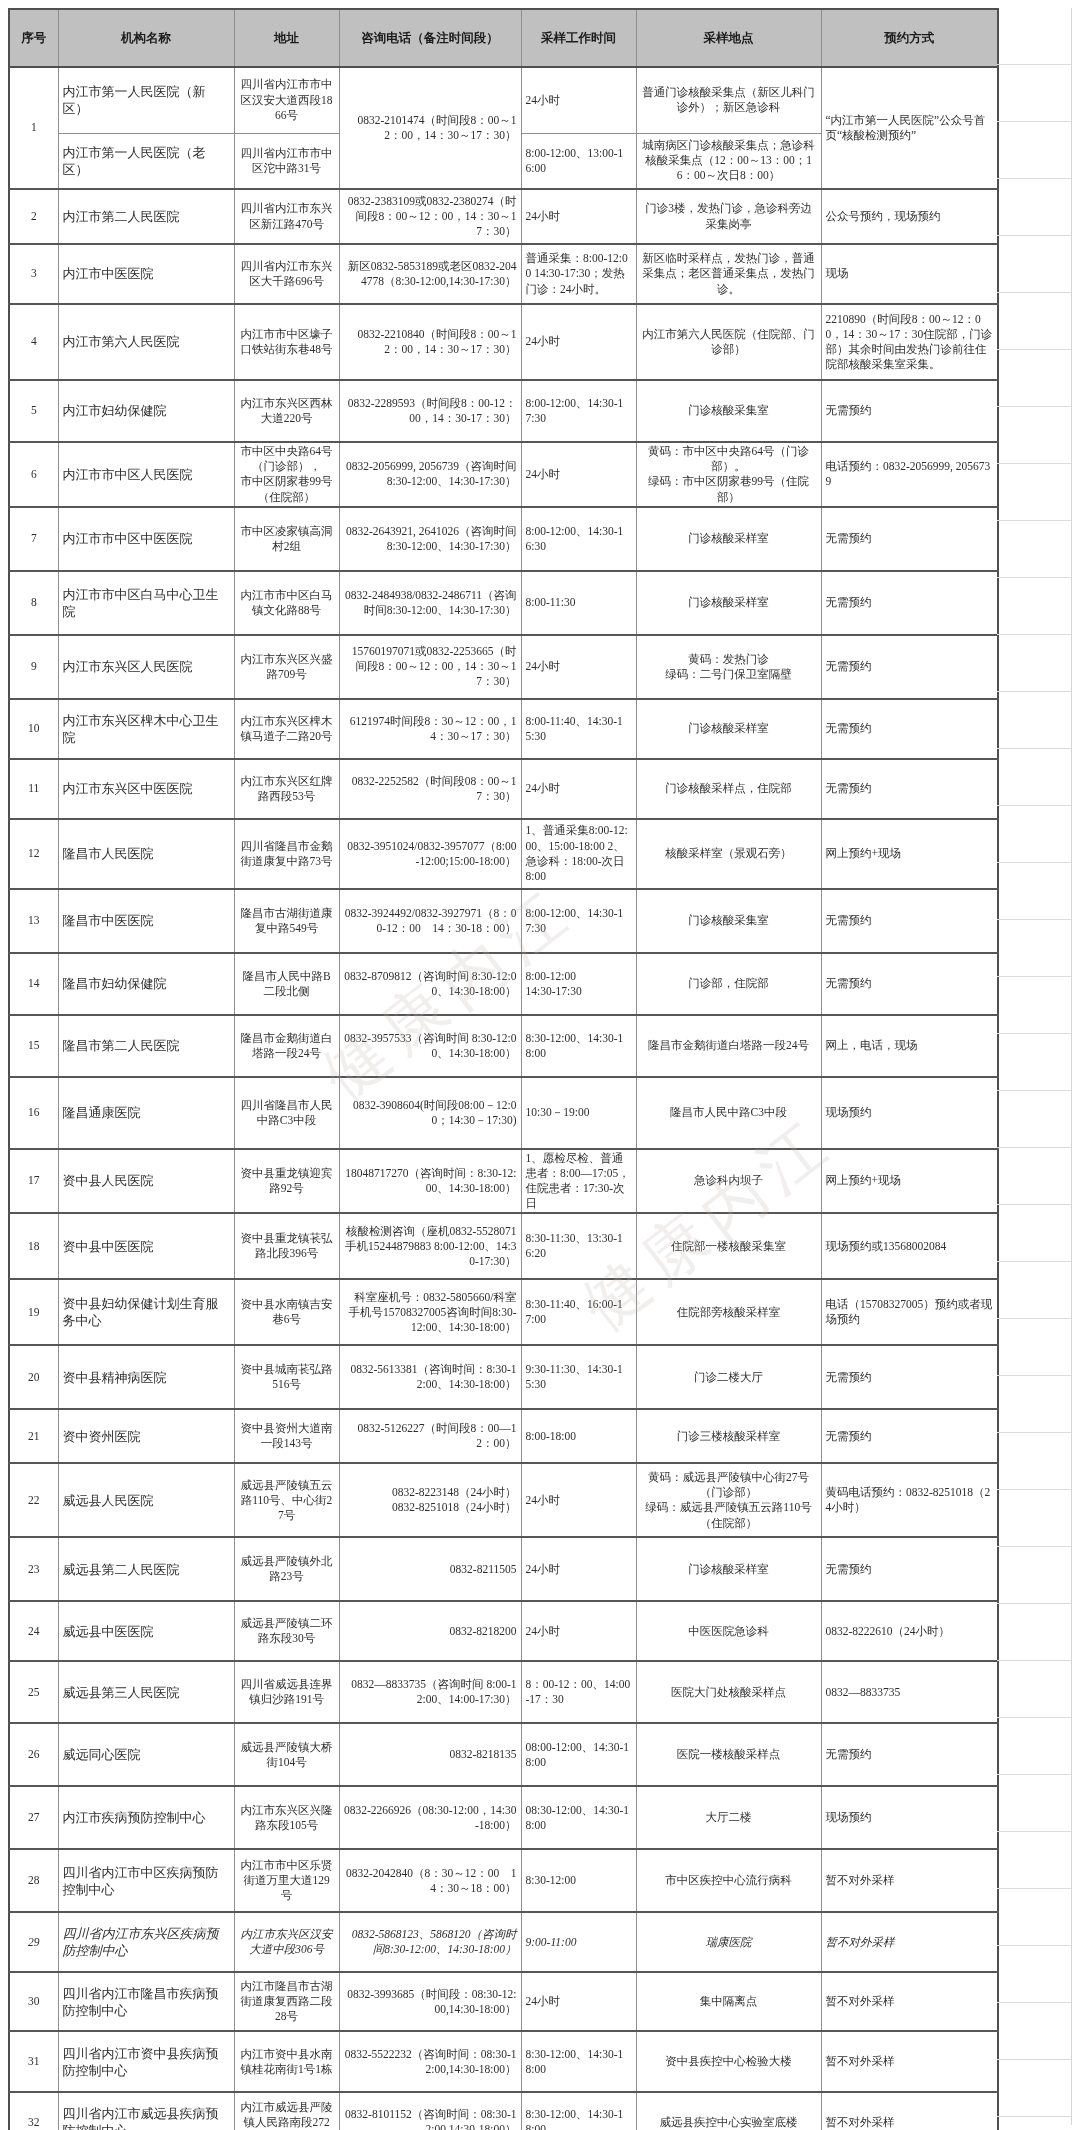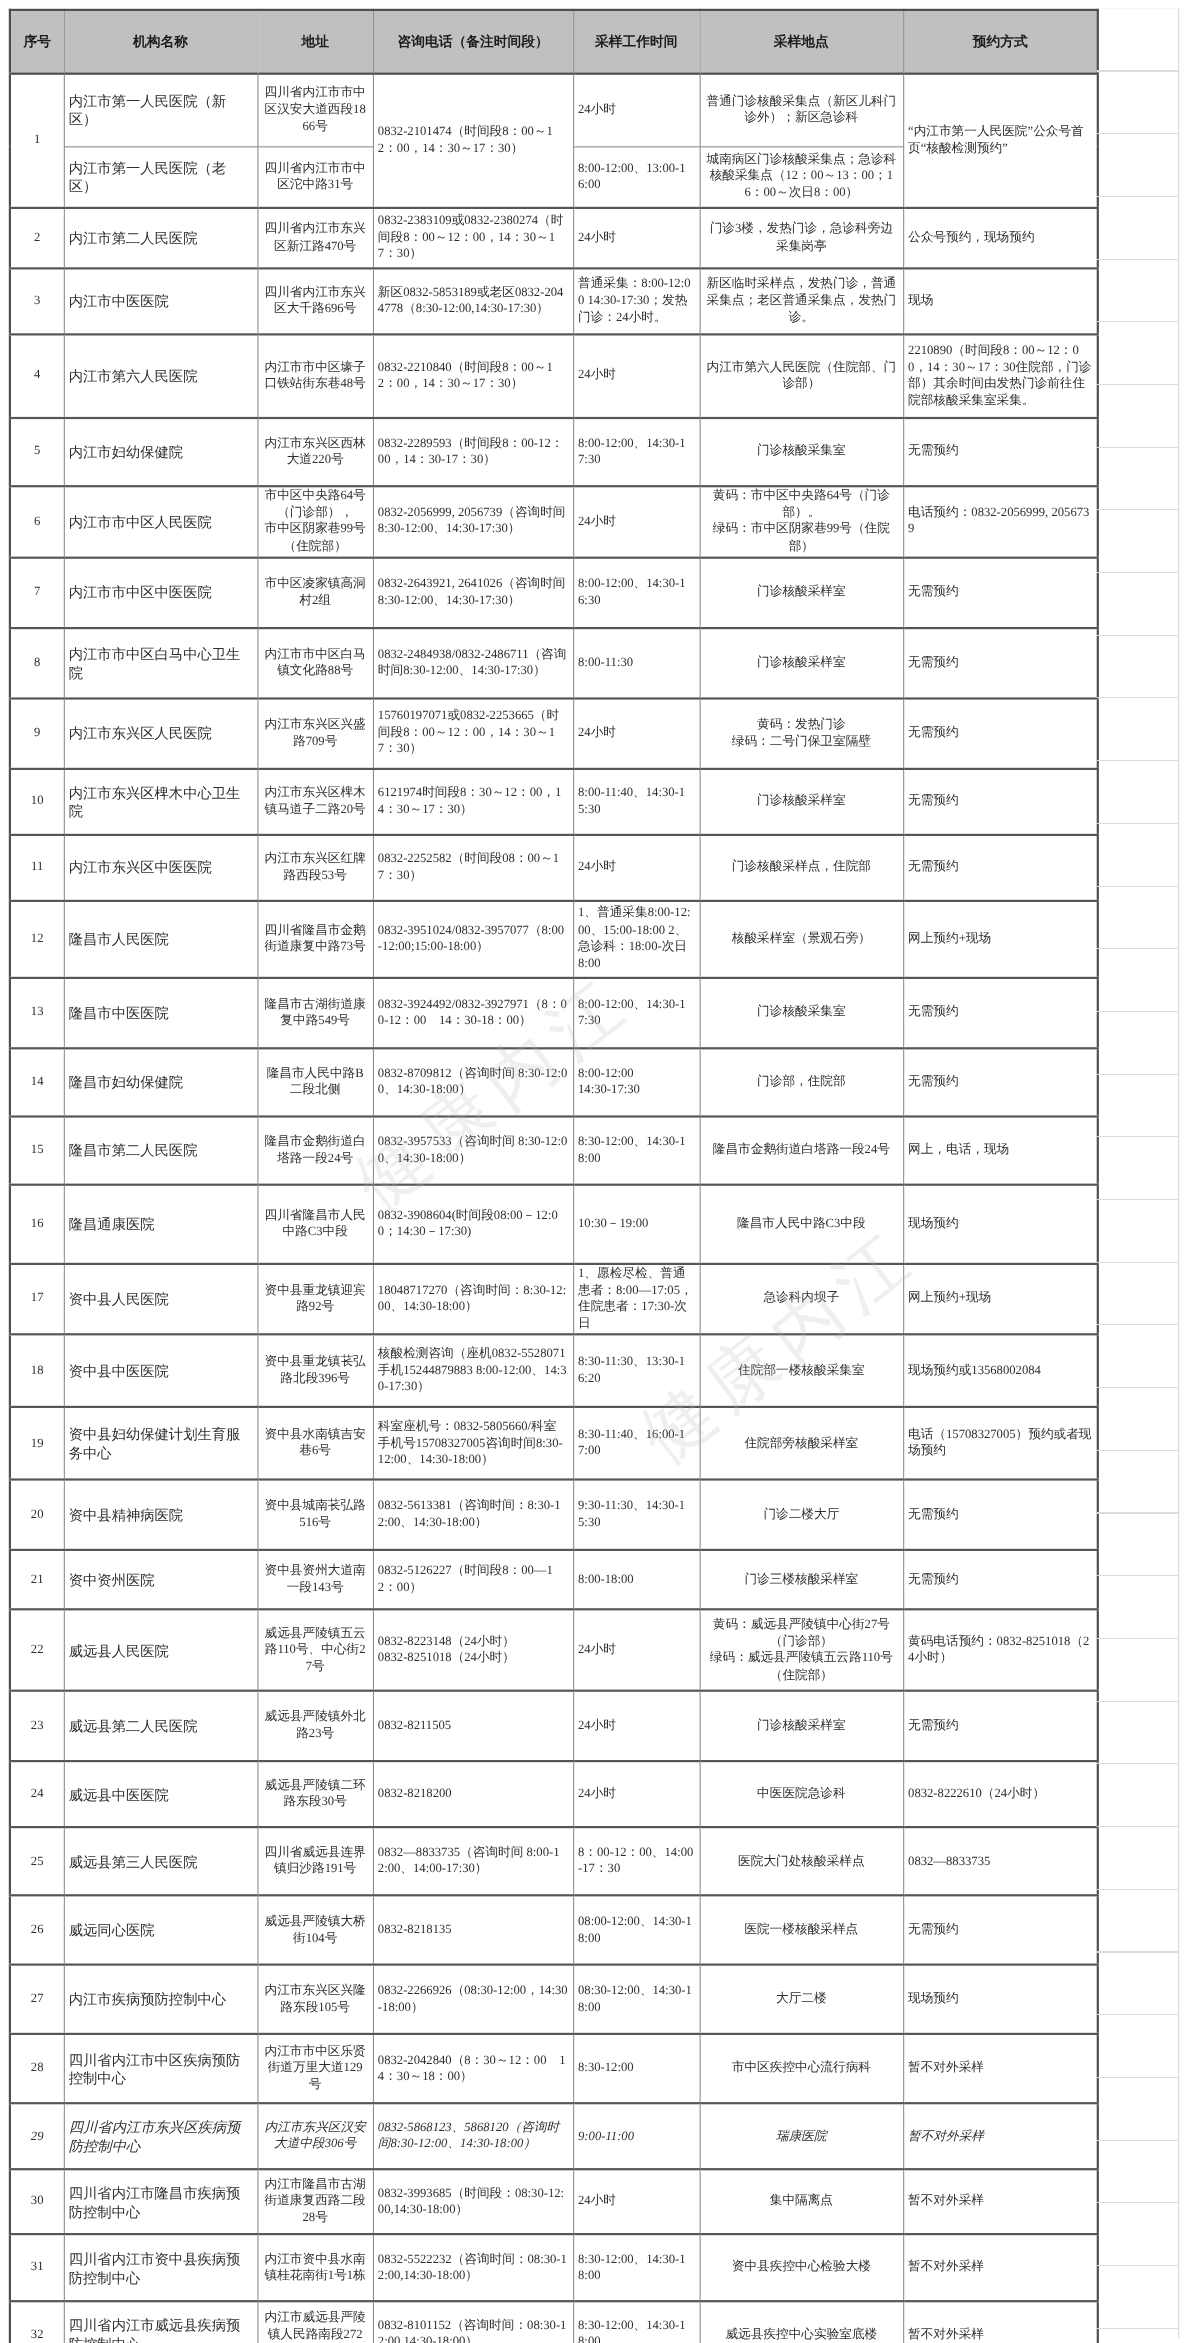--- a/index.html
+++ b/index.html
@@ -10,21 +10,21 @@
              table-layout:fixed;border:2px solid #4f4f4f;}
   th,td{border:1px solid #8f8f8f;padding:1px 4px;line-height:1.32;
         font-size:11.5px;vertical-align:middle;white-space:pre-line;
         overflow:hidden;word-break:break-all;}
   thead th{background:#c0c0c0;font-weight:bold;font-size:12.5px;color:#1c1c1c;
            border-bottom:2px solid #4f4f4f;white-space:normal;}
   tbody tr.main-row td{border-top:2px solid #565656;}
   td.c-seq{text-align:center;}
   td.c-name{text-align:left;font-size:13px;}
   td.c-addr{text-align:center;}
-  td.c-phone{text-align:left;}
+  td.c-phone{text-align:right;}
   td.c-hours{text-align:left;}
   td.c-loc{text-align:center;}
   td.c-book{text-align:left;}
   
   .ghost-col{position:absolute;left:997px;top:8px;width:74px;height:2117px;
              border-right:1px solid #d6d6d6;
              background:repeating-linear-gradient(to bottom,
                transparent 0px,transparent 56px,#dcdcdc 56px,#dcdcdc 57px);}
   .watermark{position:absolute;font-size:64px;color:rgba(190,178,178,0.22);
              transform:rotate(-38deg);pointer-events:none;letter-spacing:10px;

